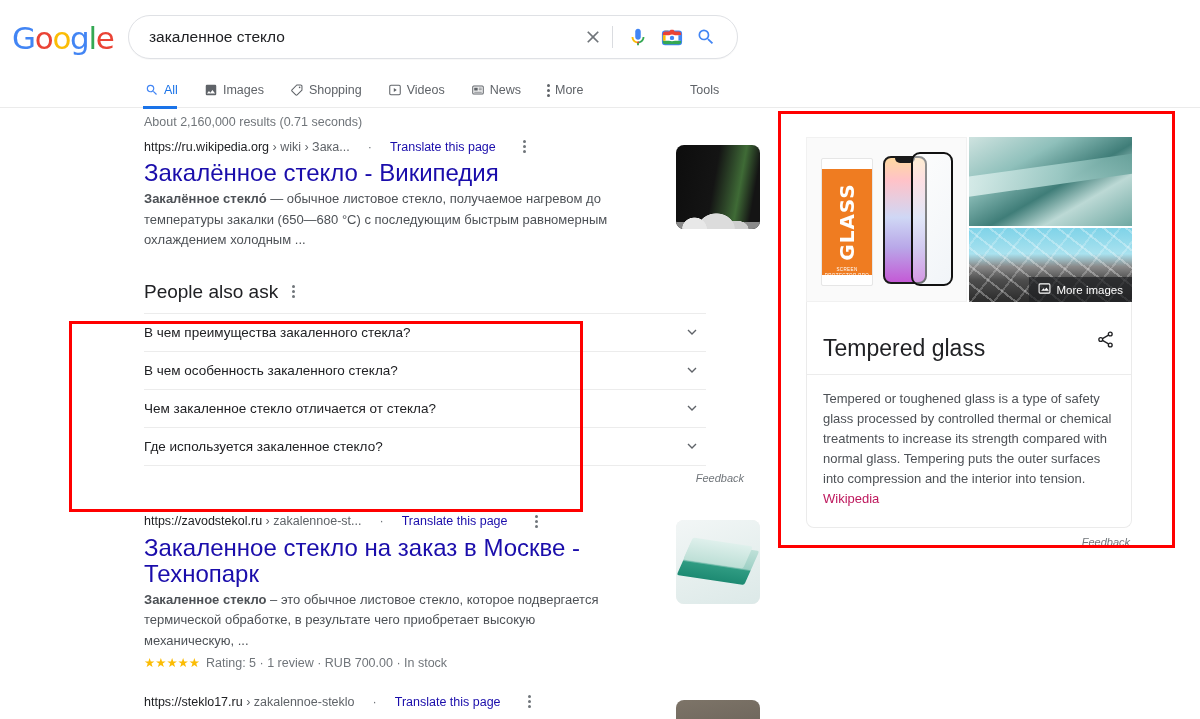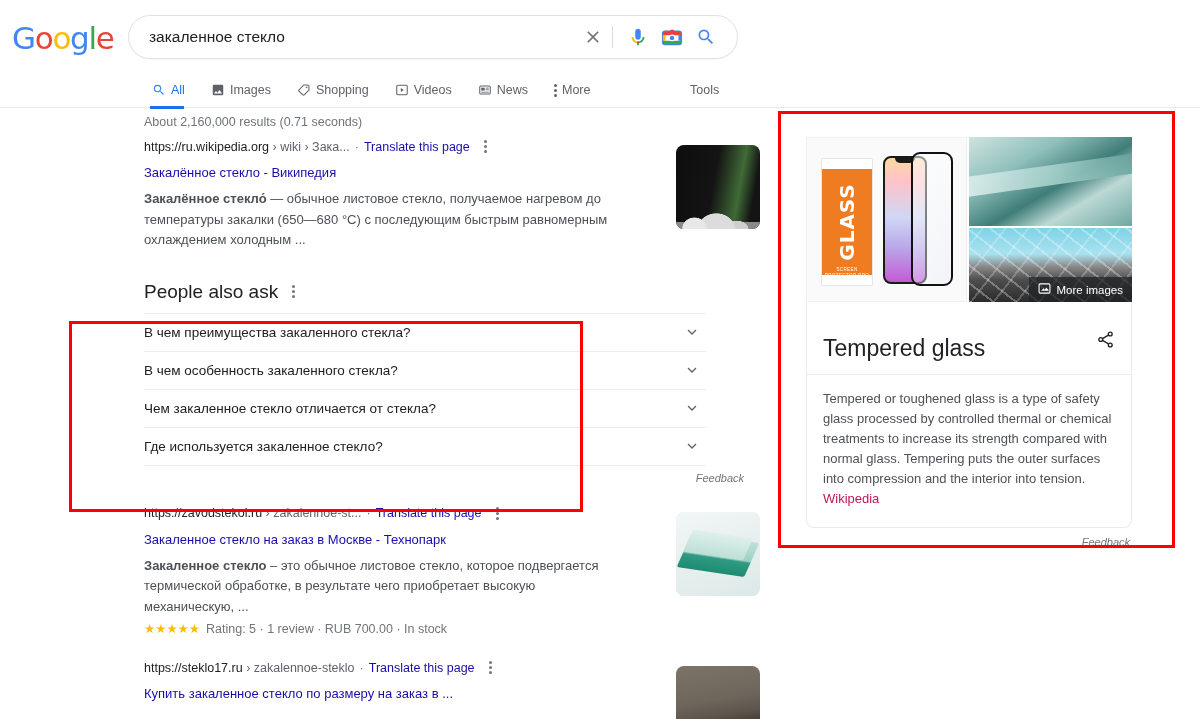--- a/index.html
+++ b/index.html
@@ -41,21 +41,21 @@
   }
   .sb-icons { display:flex; align-items:center; gap:0; padding-right: 14px; }
   .sb-btn { display:flex; align-items:center; justify-content:center; width:34px; height:34px; cursor:pointer; }
   .sb-div { width:1px; height:22px; background:#dadce0; margin:0 8px 0 2px; }
 
   
   .navbar {
     position: absolute; left:0; top: 72px; width: 1200px; height: 36px;
     border-bottom: 1px solid #ebebeb;
   }
-  .navtabs { position:absolute; left:152px; top:0; display:flex; align-items:center; height:36px; gap: 0; }
+  .navtabs { position:absolute; left:145px; top:0; display:flex; align-items:center; height:36px; gap: 0; }
   .navtab {
     display:flex; align-items:center; gap:5px;
     font-size: 12.5px; color:#5f6368; cursor:pointer;
     padding: 0 13px 0 0; margin-right: 13px; height: 36px;
     position: relative; white-space: nowrap;
   }
   .navtab.active { color:#1a73e8; }
   .navtab.active::after {
     content:""; position:absolute; left:-2px; bottom:-1px;
     width: 34px; height:3px; background:#1a73e8;
@@ -65,33 +65,33 @@
     position:absolute; left: 690px; top:0; height:36px;
     display:flex; align-items:center; font-size:12.5px; color:#5f6368; cursor:pointer;
   }
 
   
   .results { position:absolute; left:144px; top: 115px; width: 600px; }
   .result-stats { font-size: 12.5px; color:#70757a; margin-bottom: 8px; }
 
   .result { position:relative; margin-bottom: 20px; }
   .result-body { width: 470px; }
-  .res-url-row { display:flex; align-items:center; gap:0; font-size:12.5px; line-height:18px; margin-bottom: 4px; text-align: right; }
+  .res-url-row { display:flex; align-items:center; gap:13px; font-size:12.5px; line-height:18px; margin-bottom: 4px; text-align: right; }
   .res-url { color:#202124; white-space:nowrap; }
   .res-url .host { color:#202124; }
   .res-url .path { color:#5f6368; }
   .res-sep { color:#70757a; margin: 0 5px; }
   .res-translate { color:#1a0dab; cursor:pointer; font-size:12.5px; }
   .kebab {
     display:inline-flex; flex-direction:column; gap:2px; margin-left: 10px; cursor:pointer;
     padding: 3px 4px;
   }
   .kebab i { width:3px; height:3px; background:#70757a; border-radius:50%; display:block; }
   .res-title {
-    font-size: 13px; color:#1a0dab; line-height:26px;
+    font-size: 24px; color:#1a0dab; line-height:26px;
     font-weight: 400; cursor:pointer; margin-bottom: 3px;
     font-family: "Liberation Sans", sans-serif;
   }
   .res-snippet { font-size: 13px; line-height: 20.5px; color:#4d5156; }
   .res-snippet b { color:#4d5156; font-weight:700; }
   .res-rating { font-size:12.5px; color:#70757a; margin-top:4px; display:flex; align-items:center; gap:0; }
   .stars { color:#fbbc04; font-size:12.5px; letter-spacing:0px; margin-right:6px; }
 
   .thumb {
     position:absolute; right: -16px; top: 8px;
@@ -111,21 +111,21 @@
   .th2 { width:100%; height:100%; background:linear-gradient(160deg,#f2f6f6 0%,#e6efee 55%,#dce9e8 100%); position:relative; }
   .th2::before{content:"";position:absolute;left:6px;top:26px;width:72px;height:34px;
     background:linear-gradient(180deg,#bfe0d8 0%,#9ed0c5 55%,#2f9b82 60%,#1d8a72 100%);
     transform: skewX(-24deg) skewY(8deg); border-radius:2px;}
   .th2::after{content:"";position:absolute;left:10px;top:22px;width:64px;height:22px;
     background:linear-gradient(180deg,#dff0ec 0%,#bddfd6 100%);
     transform: skewX(-24deg) skewY(8deg); border-radius:2px;}
   .th3 { width:100%; height:100%; background:linear-gradient(170deg,#7d7468 0%,#6e665c 55%,#5c554c 78%,#3a352f 100%); }
 
   
-  .paa { margin-top: 30px; margin-bottom: 20px; width: 600px; }
+  .paa { margin-top: 30px; margin-bottom: 28px; width: 600px; }
   .paa-head { display:flex; align-items:center; gap:10px; margin-bottom: 10px; }
   .paa-title { font-size: 19px; color:#202124; font-weight:400; }
   .paa-kebab { display:inline-flex; flex-direction:column; gap:2px; cursor:pointer; padding:3px 4px; }
   .paa-kebab i { width:3px; height:3px; background:#70757a; border-radius:50%; display:block; }
   .paa-list { border-top: 1px solid #ececec; width: 562px; }
   .paa-item {
     display:flex; align-items:center; justify-content:space-between;
     height: 38px; border-bottom:1px solid #ececec; cursor:pointer;
     padding-right: 6px;
   }

